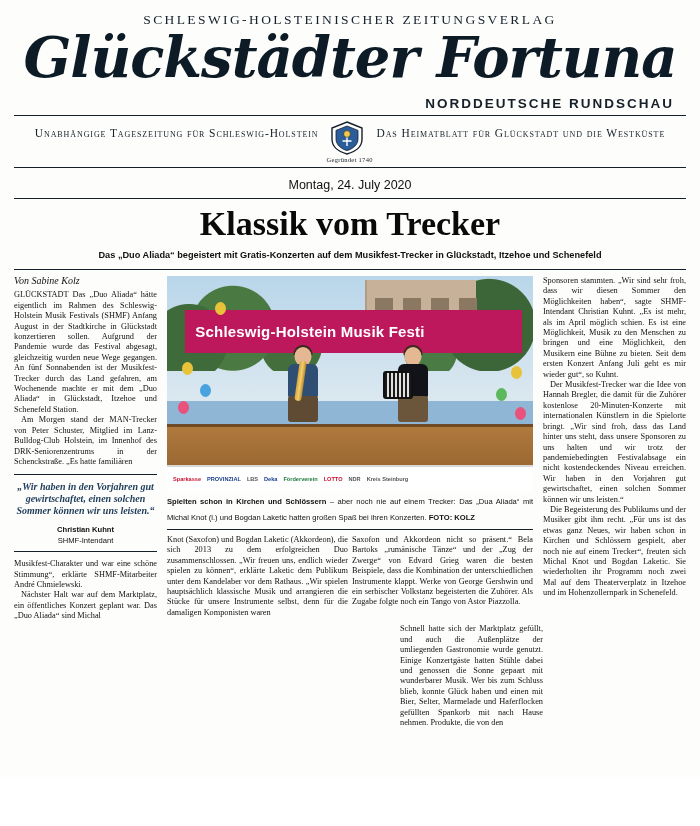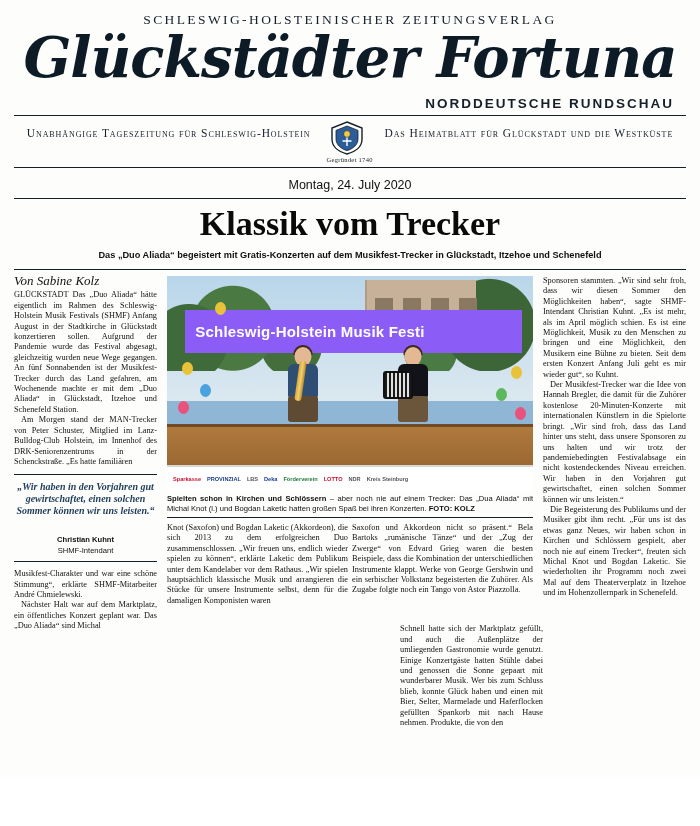--- a/index.html
+++ b/index.html
@@ -63,21 +63,21 @@
     border-top: 1.5px solid #15202b;
     margin: 4px 0 3px 0;
   }
   .rule.thin {
     border-top: 1px solid #15202b;
   }
   .tagline-row {
     display: flex;
     align-items: flex-start;
     justify-content: center;
-    gap: 16px;
+    gap: 8px;
     font-variant: small-caps;
     font-size: 11.5px;
     letter-spacing: 0.9px;
     color: #15202b;
     padding: 2px 0 0 0;
   }
   .tagline-col {
     padding-top: 6px;
     white-space: nowrap;
   }
@@ -141,21 +141,21 @@
   }
   .col p {
     margin: 0 0 0 0;
     text-indent: 0;
     hyphens: auto;
   }
   .col p + p { text-indent: 7px; }
   .byline {
     font-family: "Liberation Serif", serif;
     font-style: italic;
-    font-size: 13px;
+    font-size: 10px;
     margin-bottom: 4px;
   }
 
   
   .quote-box {
     border-top: 1px solid #15202b;
     border-bottom: 1px solid #15202b;
     margin: 7px 0 7px 0;
     padding: 6px 2px 5px 2px;
     text-align: center;
@@ -165,21 +165,21 @@
     font-style: italic;
     font-weight: bold;
     font-size: 10px;
     line-height: 12px;
     color: #1d3c5a;
   }
   .quote-name {
     font-family: "Liberation Sans", sans-serif;
     font-weight: bold;
     font-size: 7.6px;
-    margin-top: 18px;
+    margin-top: 8px;
     color: #111;
   }
   .quote-role {
     font-family: "Liberation Sans", sans-serif;
     font-size: 7.6px;
     color: #111;
   }
 
   
   .photo-wrap { position: relative; }
@@ -208,21 +208,21 @@
     background: #c7b299;
     border-left: 2px solid #b09c82;
   }
   .building:before {
     content:""; position:absolute; left:8%; top:24%; width:16%; height:30%;
     background:#8a7862; box-shadow: 28px 0 #8a7862, 56px 0 #8a7862, 84px 0 #8a7862;
   }
   .banner {
     position: absolute;
     left: 5%; top: 16%; width: 92%; height: 20%;
-    background: #8b5cf6;
+    background: #be185d;
     color: #fff;
     display: flex; align-items: center; justify-content: flex-start;
     padding-left: 10px;
     box-sizing: border-box;
     font-family: "Liberation Sans", sans-serif;
     font-weight: bold;
     font-size: 15px;
     letter-spacing: 0.2px;
     overflow: hidden;
     white-space: nowrap;
@@ -289,21 +289,21 @@
     background: linear-gradient(90deg,#d9a43a,#f2cf70,#b8862a);
     border-radius: 3px;
     transform: rotate(8deg);
   }
   .balloon {
     position: absolute; width: 11px; height: 13px; border-radius: 50%;
   }
   .caption {
     font-family: "Liberation Sans", sans-serif;
     font-size: 7.6px;
-    line-height: 10px;
+    line-height: 16px;
     margin-top: 3px;
     padding-bottom: 3px;
     border-bottom: 1px solid #15202b;
   }
   .caption b { font-weight: bold; }
   .credit { font-weight: bold; }
 
   .mid-cols {
     display: grid;
     grid-template-columns: 1fr 1fr;

